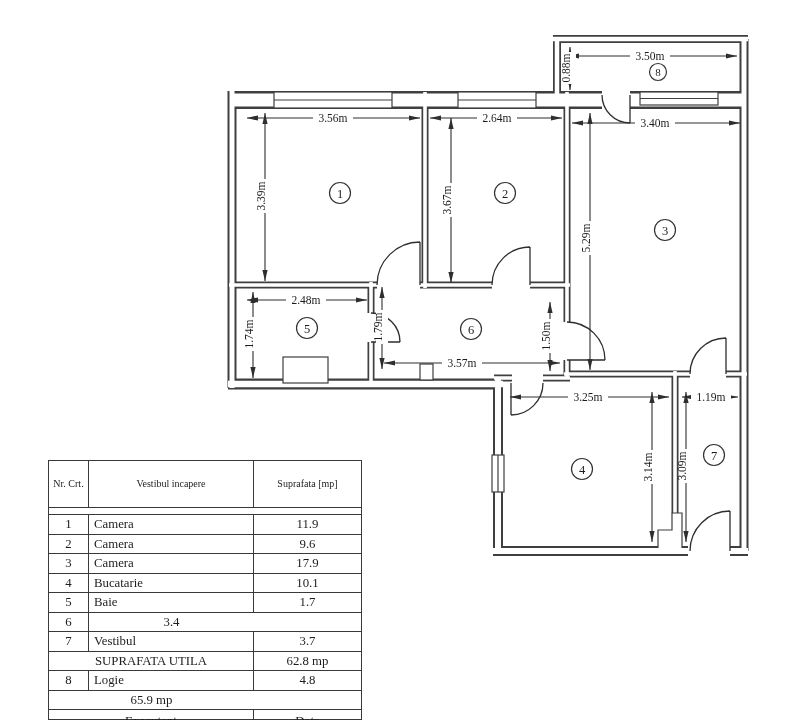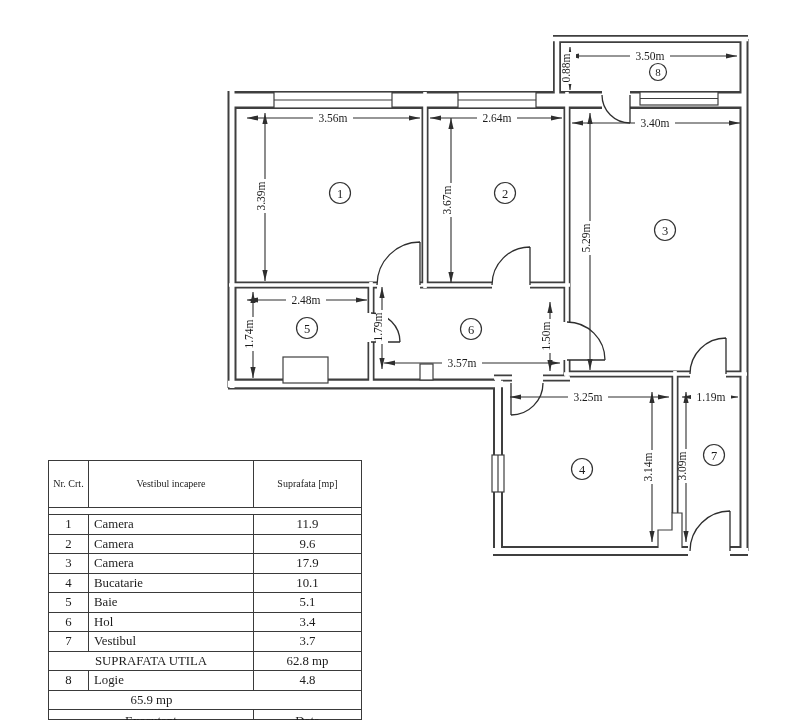--- a/index.html
+++ b/index.html
@@ -243,25 +243,24 @@
       <div class="c-area">17.9</div>
     </div>
     <div class="trow">
       <div class="c-nr">4</div>
       <div class="c-name">Bucatarie</div>
       <div class="c-area">10.1</div>
     </div>
     <div class="trow">
       <div class="c-nr">5</div>
       <div class="c-name">Baie</div>
-      <div class="c-area">5.1</div>
+      <div class="c-area">1.7</div>
     </div>
     <div class="trow">
       <div class="c-nr">6</div>
-      <div class="c-name">Hol</div>
       <div class="c-area">3.4</div>
     </div>
     <div class="trow">
       <div class="c-nr">7</div>
       <div class="c-name">Vestibul</div>
       <div class="c-area">3.7</div>
     </div>
     <div class="trow merged">
       <div class="c-label">SUPRAFATA UTILA</div>
       <div class="c-area">62.8 mp</div>

